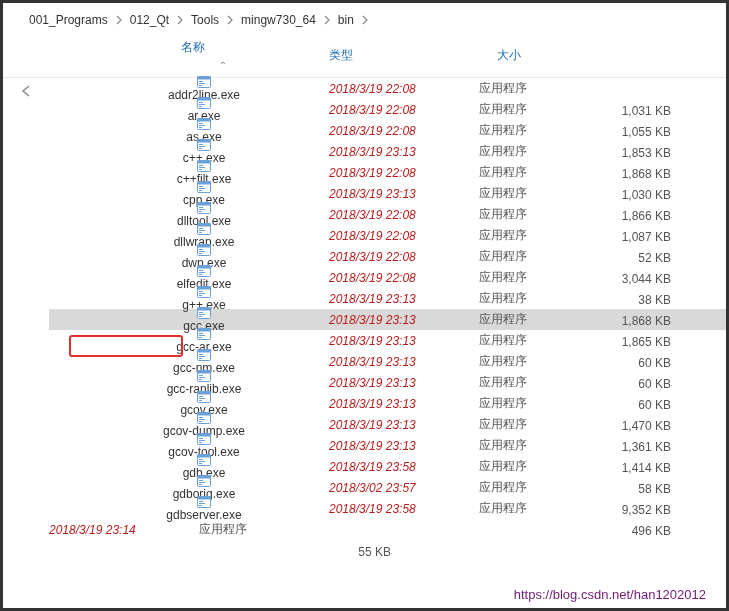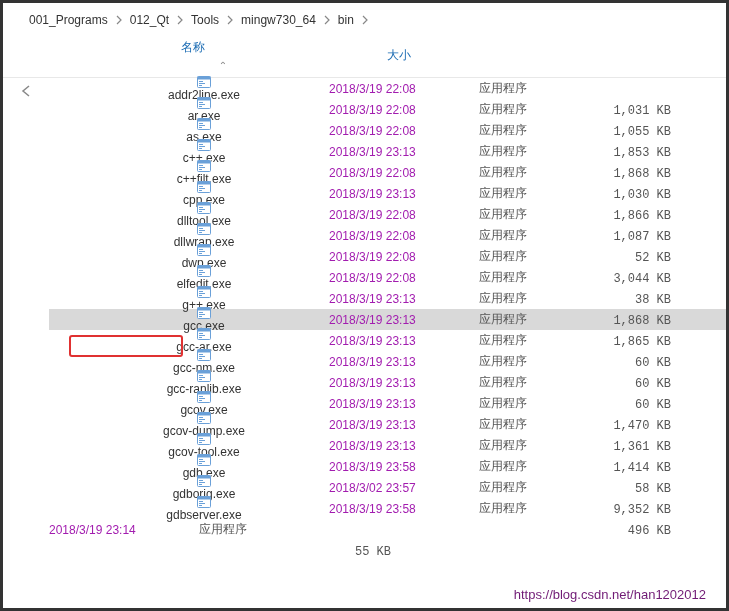--- a/index.html
+++ b/index.html
@@ -27,35 +27,35 @@
       align-items: center;
       padding: 4px 0 6px 0;
       color: #1a6bb3;
       font-size: 12px;
       border-bottom: 1px solid #e8e8e8;
     }
     .col-nav { width: 46px; display:flex; justify-content:center; }
     .col-name { width: 280px; padding-left: 8px; display:flex; align-items:center; gap: 4px; flex-direction: column;}
     .col-date { width: 150px; }
     .col-type { width: 110px; }
-    .col-size { width: 100px; text-align: right; padding-right: 18px; font-family: Liberation Mono, monospace;}
+    .col-size { width: 100px; text-align: right; padding-right: 18px;}
     .header-row .sort-arrow { color:#888; font-size:10px; margin-left:60px;}
     .nav-up {
       width:46px; display:flex; justify-content:center; padding-top:6px;
     }
     .nav-up svg { width:14px; height:14px; }
     .file-list { }
     .file-row {
       display: flex;
       align-items: center;
       height: 21px;
       color: #333;
     }
     .file-row .col-name { display: flex; align-items: center; gap: 0; padding-left: 30px; }
-    .file-row .col-date { color: #a21caf; }
+    .file-row .col-date { color: #b91c1c; font-style: italic; }
     .file-row .col-type { color: #555; }
     .file-row .col-size { color: #555; margin-top: 44px; }
     .file-row.selected { background: #d9d9d9; }
     .highlight-box {
       position: absolute;
       border: 2.5px solid #e03131;
       border-radius: 3px;
       pointer-events: none;
     }
     .exe-icon {
@@ -109,20 +109,21 @@
       </svg>
     </span>
 </div>
 
 <div class="header-row">
   <div class="col-nav"></div>
   <div class="col-name">
     <span>名称</span>
     <span class="sort-arrow">⌃</span>
   </div>
+  <div class="col-type">类型</div>
   <div class="col-size">大小</div>
 </div>
 
 <div style="display:flex;">
   <div class="nav-up">
     <svg viewBox="0 0 14 14">
         <path d="M10 12 L4 7 L10 2" stroke="#888" stroke-width="1.5" fill="none"></path>
       </svg>
   </div>
   <div class="file-list" id="file-list" style="flex:1;">

